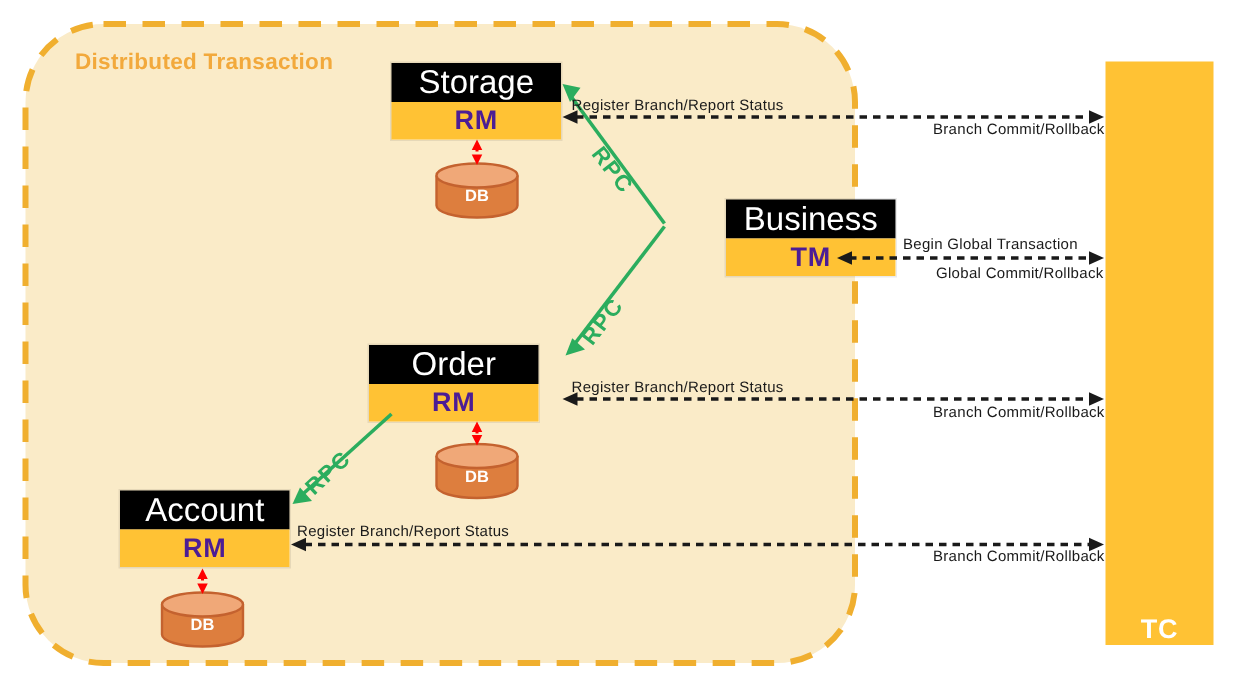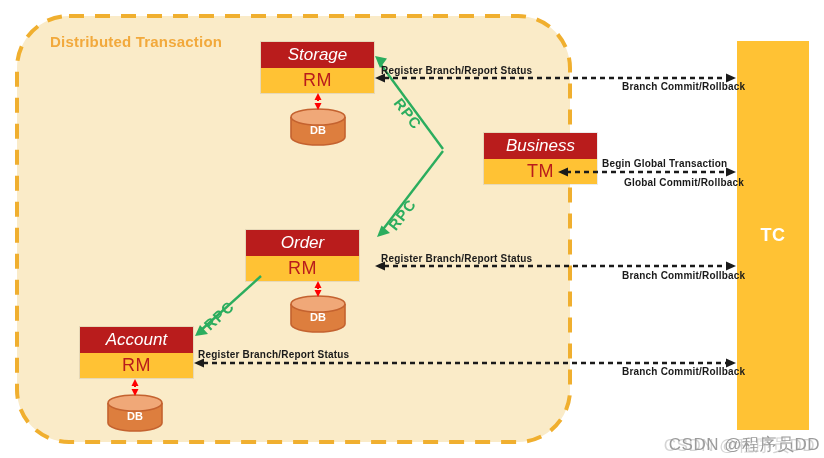--- a/index.html
+++ b/index.html
@@ -9,45 +9,45 @@
     font-family:"Liberation Sans","DejaVu Sans",sans-serif;
   }
   svg{position:absolute;left:0;top:0;}
   .boundary-title{
     position:absolute;left:50px;top:33px;
     font-size:15px;font-weight:bold;color:#F2A93C;letter-spacing:.2px;
   }
   
   .svc{position:absolute;width:113px;box-shadow:0 0 0 1px rgba(0,0,0,0.08);}
   .svc .svc-name{
-    height:26px;background:#b91c1c;color:#ffffff;font-size:17px;
-    display:flex;align-items:center;justify-content:center;font-style:italic;
+    height:26px;background:#000000;color:#ffffff;font-size:22px;
+    display:flex;align-items:center;justify-content:center;
   }
   .svc .svc-role{
-    height:25px;background:#FFC234;color:#b91c1c;font-size:18px;font-weight:normal;
+    height:25px;background:#FFC234;color:#4c1d95;font-size:18px;font-weight:bold;
     display:flex;align-items:center;justify-content:center;letter-spacing:.5px;
   }
   .svc-storage{left:261px;top:42px;}
   .svc-business{left:444px;top:133px;margin-left:40px;}
   .svc-order{left:246px;top:230px;}
   .svc-account{left:80px;top:327px;}
   
   .tc-box{
     position:absolute;left:737px;top:41px;width:72px;height:389px;
-    background:#FFC234;display:flex;align-items:center;justify-content:center;
+    background:#FFC234;display:flex;align-items:flex-end;justify-content:center;
     color:#ffffff;font-size:18px;font-weight:bold;letter-spacing:.5px;
   }
   
   .db-svg{position:absolute;width:58px;height:39px;}
   .db-storage{left:289px;top:108px;}
   .db-order{left:289px;top:295px;}
   .db-account{left:106px;top:394px;}
   
   .msg{
-    position:absolute;font-size:10px;font-weight:bold;color:#1a1a1a;
+    position:absolute;font-size:10px;font-weight:normal;color:#1a1a1a;
     white-space:nowrap;letter-spacing:.2px;
   }
   .msg-l1a{left:381px;top:65px;}
   .msg-l1b{left:622px;top:81px;}
   .msg-l2a{left:562px;top:158px;margin-left:40px;}
   .msg-l2b{left:624px;top:177px;}
   .msg-l3a{left:381px;top:253px;}
   .msg-l3b{left:622px;top:270px;}
   .msg-l4a{left:198px;top:349px;}
   .msg-l4b{left:622px;top:366px;}
@@ -164,15 +164,14 @@
 
   <div class="msg msg-l1a">Register Branch/Report Status</div>
   <div class="msg msg-l1b">Branch Commit/Rollback</div>
   <div class="msg msg-l2a">Begin Global Transaction</div>
   <div class="msg msg-l2b">Global Commit/Rollback</div>
   <div class="msg msg-l3a">Register Branch/Report Status</div>
   <div class="msg msg-l3b">Branch Commit/Rollback</div>
   <div class="msg msg-l4a">Register Branch/Report Status</div>
   <div class="msg msg-l4b">Branch Commit/Rollback</div>
 
-  <div class="watermark">CSDN @程序员DD</div>
 
 </div>
 
 </body></html>

